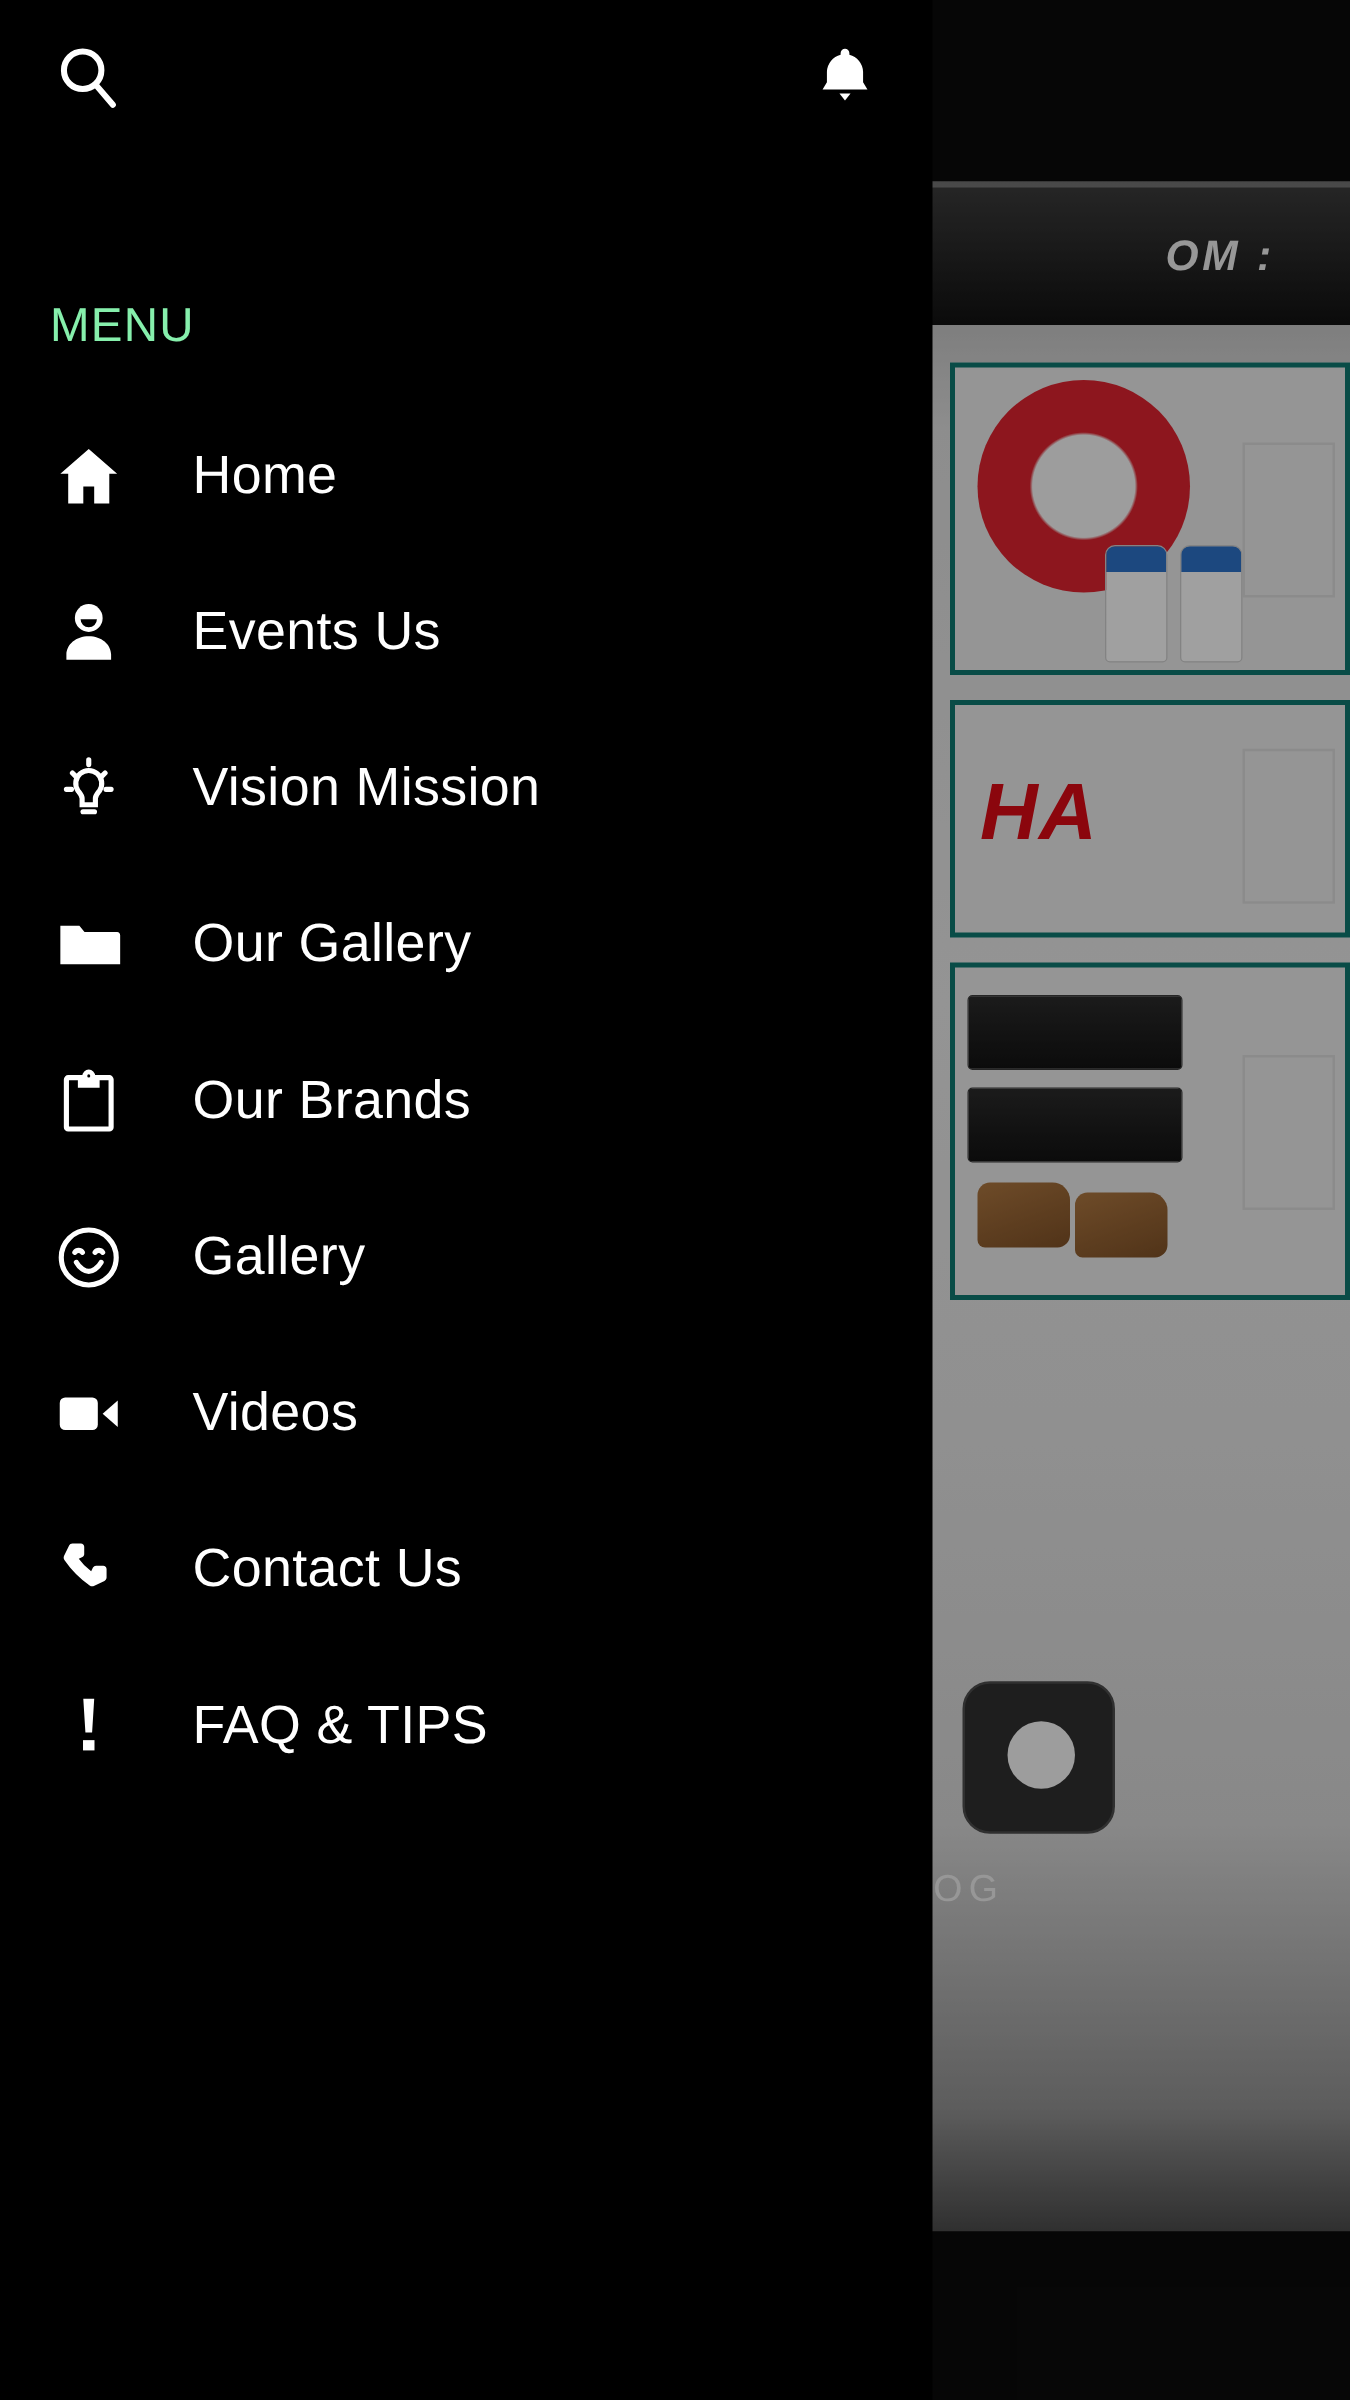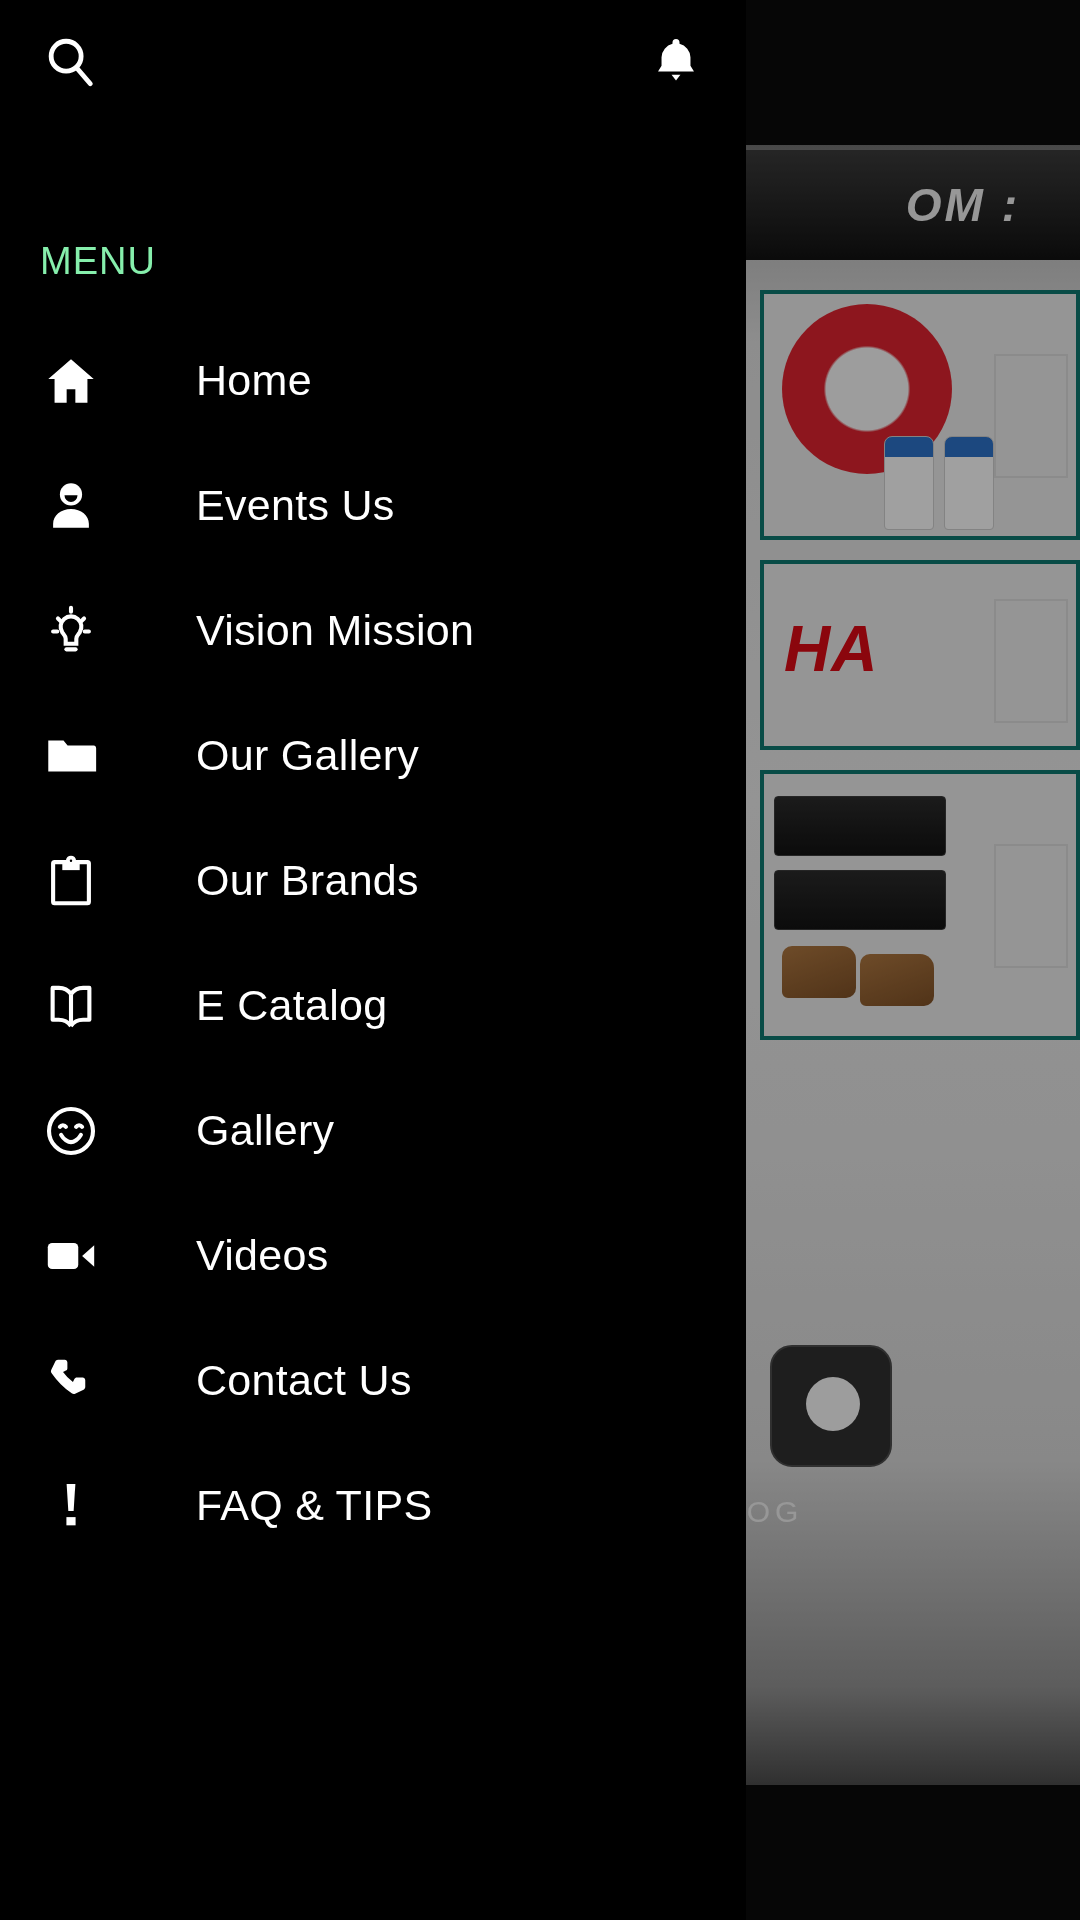--- a/index.html
+++ b/index.html
@@ -49,21 +49,21 @@
     height: 110px;
     background: linear-gradient(180deg,#3a3a3a,#111);
     display: flex;
     align-items: center;
     justify-content: flex-end;
     padding-right: 60px;
     box-sizing: border-box;
   }
   .bg-banner-text {
     color: #e9e9e9;
-    font-size: 46px;
+    font-size: 34px;
     font-weight: bold;
     font-style: italic;
     letter-spacing: 3px;
     white-space: nowrap;
     text-align: center;
   }
   .bg-card {
     position: absolute;
     left: 760px;
     width: 320px;
@@ -211,21 +211,21 @@
   .mi-icon {
     width: 66px;
     margin-left: 38px;
     display: flex;
     align-items: center;
     justify-content: center;
     flex: 0 0 auto;
   }
   .mi-icon svg { display: block; }
   .mi-label {
-    margin-left: 92px;
+    margin-left: 50px;
     color: #ffffff;
     font-size: 43px;
     font-weight: 400;
     letter-spacing: 0.3px;
     white-space: nowrap;
   }
 </style>
 </head>
 <body>
 
@@ -317,30 +317,20 @@
           <svg width="58" height="58" viewBox="0 0 24 24" fill="none" stroke="#ffffff" stroke-width="1.7">
             <rect x="4.6" y="4.2" width="14.8" height="17" rx="0.6"></rect>
             <path d="M8.4 4.2h7.2v3.3H8.4z" fill="#ffffff" stroke="none"></path>
             <circle cx="12" cy="3.6" r="1.5" fill="#ffffff" stroke="#ffffff" stroke-width="1.2"></circle>
             <circle cx="12" cy="3.6" r="0.5" fill="#000" stroke="none"></circle>
           </svg>
         </span>
         <span class="mi-label">Our Brands</span>
       </div>
 
-      <div class="menu-item">
-        <span class="mi-icon">
-          <svg width="58" height="58" viewBox="0 0 24 24" fill="none" stroke="#ffffff" stroke-width="1.7" stroke-linejoin="round">
-            <path d="M12 7.1c-1.2-1.7-3-2.6-5-2.6H4.4v13.2H6.9c2.1 0 3.9.9 5.1 2.6"></path>
-            <path d="M12 7.1c1.2-1.7 3-2.6 5-2.6h2.6v13.2H17c-2.1 0-3.9.9-5.1 2.6"></path>
-            <path d="M12 7.1v13.2"></path>
-          </svg>
-        </span>
-        <span class="mi-label">E Catalog</span>
-      </div>
 
       <div class="menu-item">
         <span class="mi-icon">
           <svg width="58" height="58" viewBox="0 0 24 24" fill="none" stroke="#ffffff" stroke-width="1.7" stroke-linecap="round">
             <circle cx="12" cy="12" r="9.1"></circle>
             <path d="M7.4 10.3c.6-.9 1.9-.9 2.5 0"></path>
             <path d="M14.1 10.3c.6-.9 1.9-.9 2.5 0"></path>
             <path d="M7.9 13.6c1 1.9 3 3 4.1 3s3.1-1.1 4.1-3"></path>
           </svg>
         </span>

